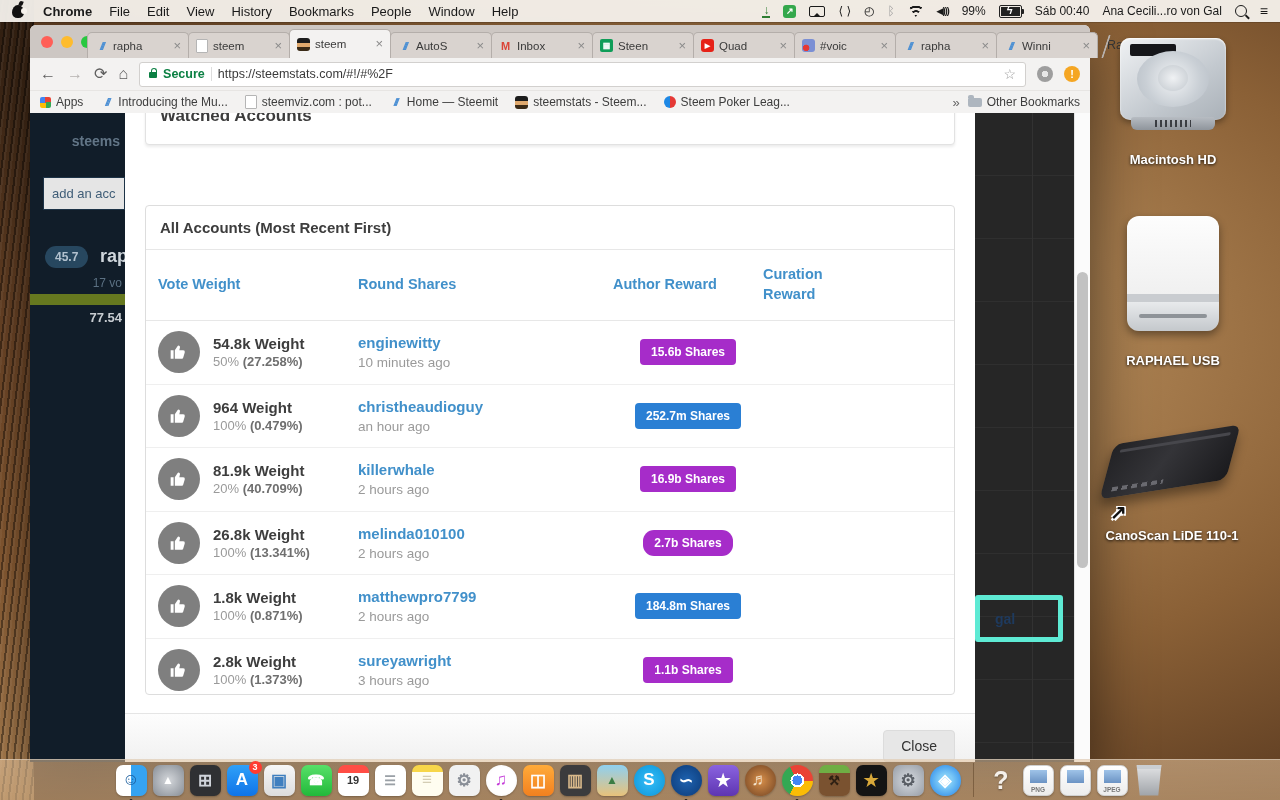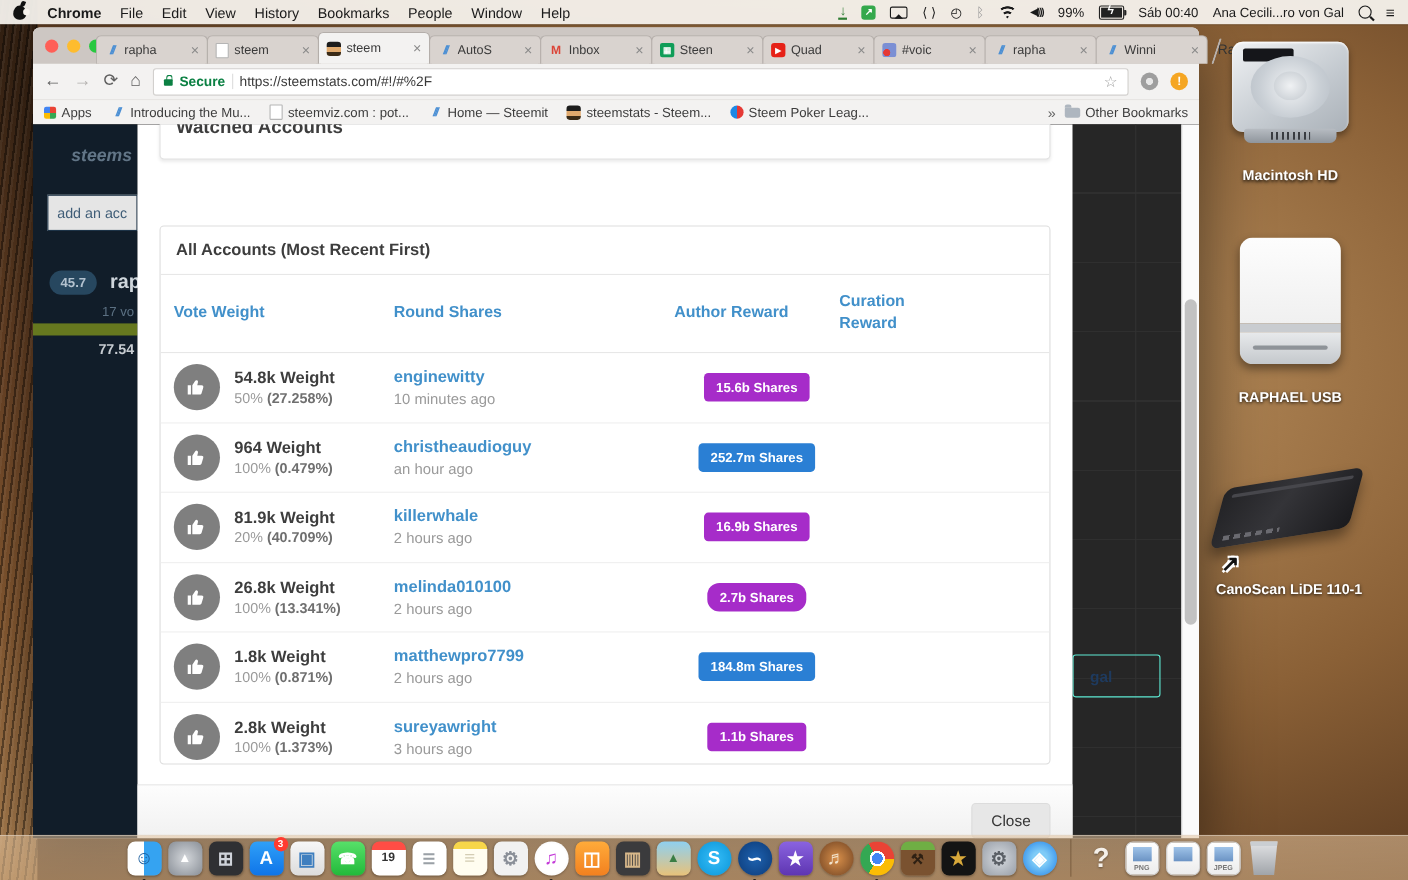--- a/index.html
+++ b/index.html
@@ -83,28 +83,28 @@
   .chev{color:#666;font-size:13px;}
   .folder{width:14px;height:9px;background:#aeb6bf;border-radius:1px 2px 2px 2px;position:relative;}
   .folder::before{content:"";position:absolute;top:-3px;left:0;width:6px;height:3px;background:#aeb6bf;border-radius:2px 2px 0 0;}
 
   
   .pagearea{position:absolute;top:88px;left:0;right:0;height:649px;background:#262626;overflow:hidden;}
   .bgrows{position:absolute;left:95px;right:15px;top:0;bottom:0;
     background:repeating-linear-gradient(to bottom,#262626 0 62px,#2f2f2f 62px 63px);}
   .bg-vline{position:absolute;top:0;bottom:0;left:1002px;width:1px;background:#323232;}
   .sidebar{position:absolute;left:0;top:0;width:95px;height:100%;background:#111d29;}
-  .sb-brand{position:absolute;top:20px;right:5px;font-weight:bold;color:#7d93a6;font-size:16px;opacity:.75;white-space:nowrap;font-style:italic;}
+  .sb-brand{position:absolute;top:20px;right:5px;font-weight:bold;color:#7d93a6;font-size:14px;opacity:.75;white-space:nowrap;}
   .sb-input{position:absolute;top:64px;left:13px;right:0;height:31px;background:#e5e5e5;border:1px solid #1d3347;color:#3f5d77;font-size:13px;line-height:31px;padding-left:8px;white-space:nowrap;overflow:hidden;}
   .sb-vp{position:absolute;top:133px;left:15px;background:#27475f;border-radius:11px;color:#b3c2cf;font-weight:bold;font-size:12px;padding:4px 10px;}
   .sb-user{position:absolute;top:133px;left:70px;color:#cfd6dc;font-weight:bold;font-size:18px;}
   .sb-votes{position:absolute;top:163px;right:3px;color:#5b7082;font-size:12px;}
   .sb-bar{position:absolute;top:181px;left:0;right:0;height:11px;background:#66781f;}
   .sb-power{position:absolute;top:197px;right:3px;color:#c7ccd1;font-size:13px;font-weight:bold;}
-  .fragment{position:absolute;left:945px;top:482px;width:63px;height:37px;border:1px solid #5eead4;border-radius:3px;
+  .fragment{position:absolute;left:945px;top:482px;width:63px;height:37px;border:5px solid #5eead4;border-radius:3px;
     display:flex;align-items:center;padding-left:15px;color:#1e3a5e;font-weight:bold;font-size:14px;}
   .pg-scroll{position:absolute;right:0;top:0;width:15px;height:100%;background:#fbfbfb;border-left:1px solid #e4e4e4;z-index:9;}
   .pg-thumb{position:absolute;left:2px;right:2px;top:159px;height:296px;background:#c2c2c2;border-radius:6px;}
 
   
   .modal{position:absolute;left:95px;width:850px;top:0;bottom:0;background:#fff;z-index:5;}
   .m-header-panel{position:absolute;top:-18px;left:20px;right:20px;height:48px;border:1px solid #e2e2e2;border-radius:4px;background:#fff;box-shadow:0 2px 3px rgba(0,0,0,.08);}
   .m-title{position:absolute;left:14px;top:10px;font-size:17px;font-weight:bold;color:#3d3d3d;}
   .m-legend{position:absolute;top:55px;left:0;right:0;display:flex;justify-content:center;gap:9px;}
   .lg-badge{font-size:12.5px;font-weight:bold;padding:6px 12px;border-radius:4px;white-space:nowrap;}

